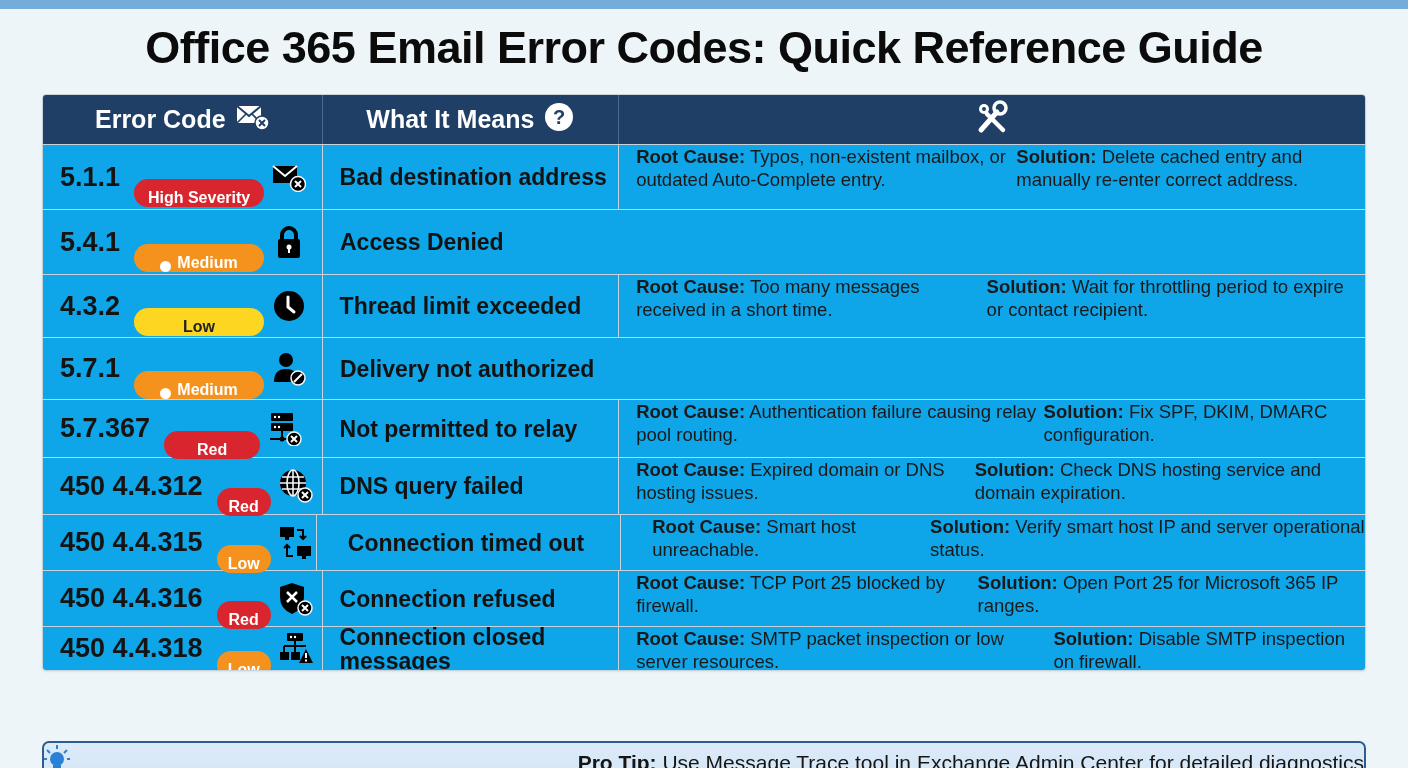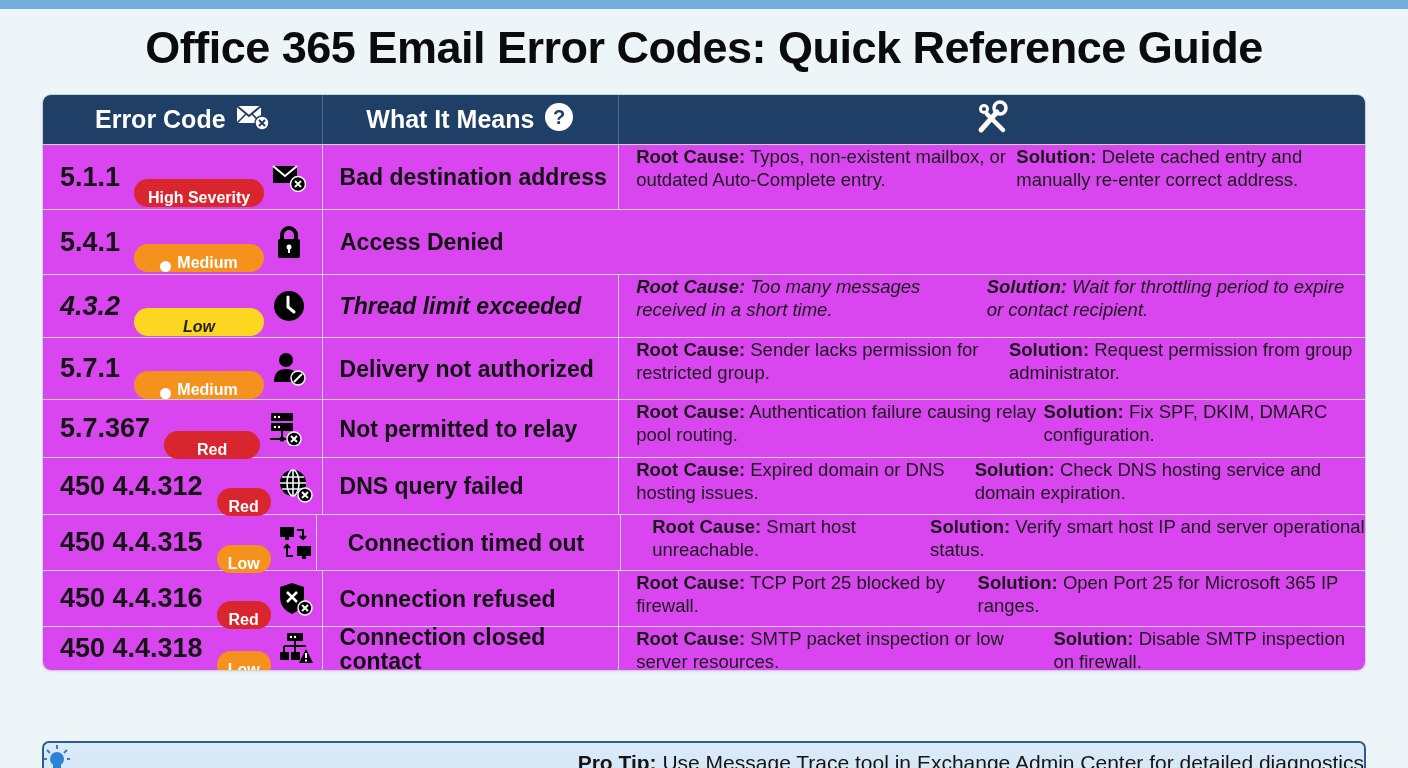--- a/index.html
+++ b/index.html
@@ -10,34 +10,34 @@
     color: #111;
     position: relative;
   }
   .topbar { position: absolute; left: 0; top: 0; width: 1408px; height: 9px; background: #74acdc; }
   .title {
     position: absolute; left: 0; top: 22px; width: 1408px; text-align: center;
     font-size: 45px; font-weight: 700; letter-spacing: -0.5px; color: #0b0b0b;
   }
   .table {
     position: absolute; left: 42px; top: 94px; width: 1324px;
-    border-radius: 9px; overflow: hidden;
+    border-radius: 4px; overflow: hidden;
     border: 1px solid #c9d3dc; background: #f4f8fb;
     box-shadow: 0 1px 2px rgba(0,0,0,0.08);
   }
   .thead { display: flex; height: 49px; background: #1f3f66; color: #fff; }
   .th {
     display: flex; align-items: center; justify-content: center; gap: 10px;
     font-size: 25px; font-weight: 700; border-right: 1px solid #4d6a8e;
   }
   .th:last-child { border-right: none; }
   .c1 { width: 280px; }
   .c2 { width: 297px; }
   .c3 { width: 747px; }
-  .row { display: flex; border-top: 1px solid #c9d2da; background: #d946ef; }
+  .row { display: flex; border-top: 1px solid #c9d2da; background: #0ea5e9; }
   .cell { display: flex; align-items: center; border-right: 1px solid #c9d2da; }
   .cell:last-child { border-right: none; }
   .cell.c1 { padding-left: 17px; justify-content: flex-start; }
   .code { font-size: 27px; font-weight: 700; color: #141414; white-space: nowrap; }
   .badge {
     display: inline-flex; align-items: flex-end; justify-content: center; gap: 6px;
     height: 28px; border-radius: 14px; color: #fff; font-size: 16px; font-weight: 700;
     margin-left: 14px; white-space: nowrap; margin-top: 32px;
   }
   .badge .dot { width: 11px; height: 11px; border-radius: 50%; background: #fff; display: inline-block; }
@@ -136,21 +136,21 @@
               <rect x="3" y="14" width="22" height="19" rx="2" fill="#000"></rect>
               <circle cx="14" cy="22" r="2.5" fill="#fff"></circle>
               <rect x="13" y="23" width="2" height="5" fill="#fff"></rect>
             </svg>
           </span>
         </div>
         <div class="cell c2 meaning">
           <span>Access Denied</span>
         </div>
       </div>
-      <div class="row" style="height: 63px; font-style: italic;">
+      <div class="row" style="height: 63px;">
         <div class="cell c1">
           <span class="code">4.3.2</span>
           <span class="badge yellow" style="width:130px">
             <span>Low</span>
           </span>
           <span class="ricon">
             <svg width="32" height="32" viewBox="0 0 32 32">
               <circle cx="16" cy="16" r="15" fill="#000"></circle>
               <path d="M15 7 V17 L21 22" stroke="#fff" stroke-width="3" fill="none" stroke-linecap="round"></path>
             </svg>
@@ -175,24 +175,20 @@
             <svg width="34" height="34" viewBox="0 0 34 34">
               <circle cx="14" cy="8" r="7" fill="#000"></circle>
               <path d="M2 30 Q2 17 14 17 Q22 17 24 22 L22 30 Z" fill="#000"></path>
               <circle cx="26" cy="26" r="7" fill="#000" stroke="#f1f6fa" stroke-width="1.5"></circle>
               <path d="M22 30 L30 22" stroke="#fff" stroke-width="2"></path>
             </svg>
           </span>
         </div>
         <div class="cell c2 meaning">
           <span>Delivery not authorized</span>
-        </div>
-        <div class="cell c3 solution">
-          <div><b>Root Cause:</b> <span>Sender lacks permission for restricted group.</span></div>
-          <div><b>Solution:</b> <span>Request permission from group administrator.</span></div>
         </div>
       </div>
       <div class="row" style="height: 58px;">
         <div class="cell c1">
           <span class="code">5.7.367</span>
           <span class="badge red" style="width:96px">
             <span>Red</span>
           </span>
           <span class="ricon">
             <svg width="34" height="34" viewBox="0 0 34 34">
@@ -303,21 +299,21 @@
               <path d="M16 9 V14 M5 14 H27 M5 14 V20 M16 14 V20" stroke="#000" stroke-width="2" fill="none"></path>
               <rect x="1" y="20" width="9" height="8" fill="#000"></rect>
               <rect x="12" y="20" width="9" height="8" fill="#000"></rect>
               <path d="M27 17 L34 31 H20 Z" fill="#000"></path>
               <rect x="26" y="21" width="2" height="5" fill="#fff"></rect>
               <rect x="26" y="27.5" width="2" height="2" fill="#fff"></rect>
             </svg>
           </span>
         </div>
         <div class="cell c2 meaning" style="font-size: 23px;">
-          <span style="display: block; width: 220px;">Connection closed contact</span>
+          <span style="display: block; width: 220px;">Connection closed messages</span>
         </div>
         <div class="cell c3 solution">
           <div><b>Root Cause:</b> <span>SMTP packet inspection or low server resources.</span></div>
           <div><b>Solution:</b> <span>Disable SMTP inspection on firewall.</span></div>
         </div>
       </div>
     </div>
 </div>
 
 <div class="tip">

